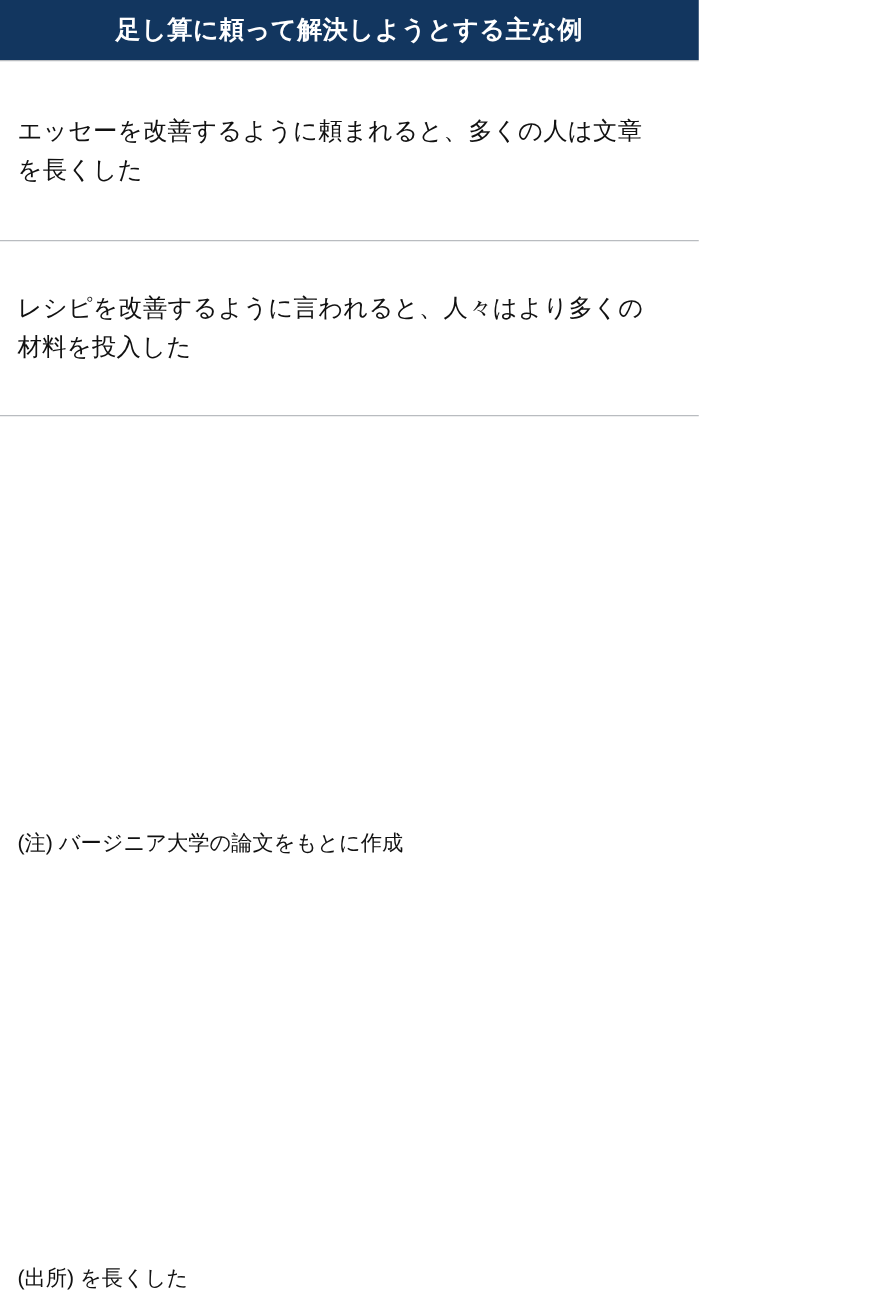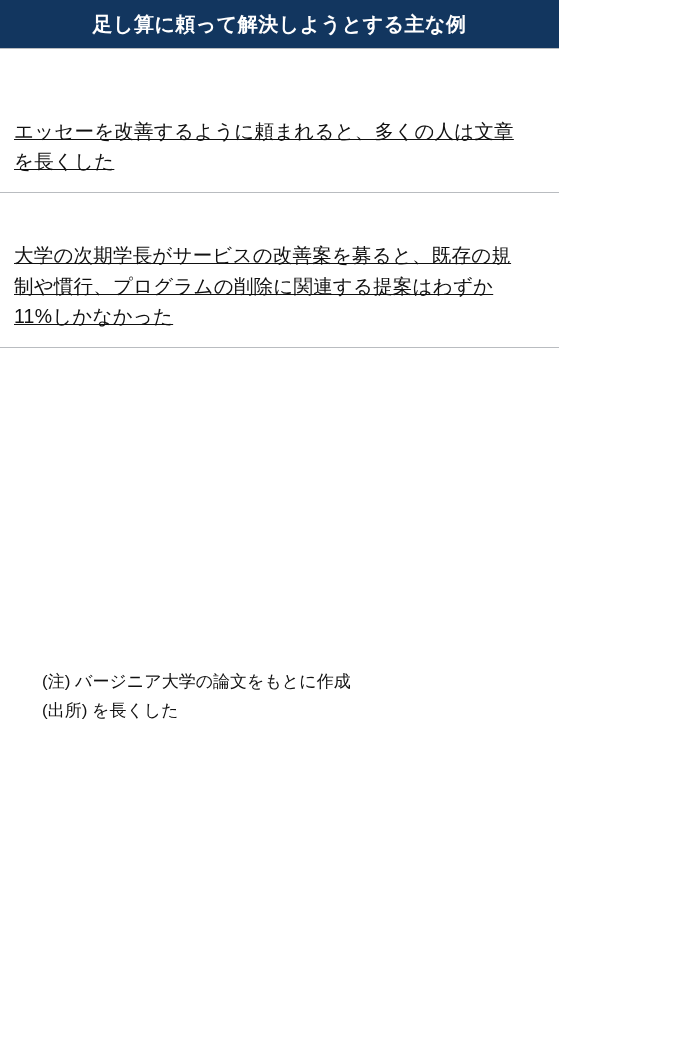--- a/index.html
+++ b/index.html
@@ -39,47 +39,45 @@
   }
   .table {
     flex: 1 1 auto;
     display: flex;
     flex-direction: column;
     border-top: 1px solid #b9bcc0;
   }
   .row {
     border-bottom: 1px solid #b9bcc0;
     display: flex;
-    align-items: flex-end;
+    align-items: center;
     padding: 16px 14px;
     box-sizing: border-box;
-    text-decoration: underline;
   }
   .row .cell-text {
     font-size: 19.5px;
     line-height: 1.55;
     letter-spacing: 0.2px;
     color: #111111;
     white-space: pre-line;
   }
   .r1 { flex: 0 0 144px; }
   .r2 { flex: 0 0 140px; }
   .r3 { flex: 0 0 140px; }
   .r4 { flex: 0 0 155px; }
   .r5 { flex: 0 0 170px; }
   .r6 { flex: 0 0 170px; }
   .footer {
     flex: 1 1 auto;
     padding: 10px 14px 6px 14px;
     box-sizing: border-box;
     display: flex;
     flex-direction: column;
-    justify-content: flex-start;
+    justify-content: space-between;
     gap: 4px;
-    margin-left: 28px;
   }
   .footer .note {
     font-size: 17px;
     line-height: 1.45;
     color: #111111;
   }
 </style>
 </head>
 <body>
 
@@ -87,24 +85,23 @@
 
   <div class="title-bar">
     <span class="title-text">足し算に頼って解決しようとする主な例</span>
   </div>
 
   <div class="table">
     <div class="row r1">
       <span class="cell-text">エッセーを改善するように頼まれると、多くの人は文章
 を長くした</span>
     </div>
-    <div class="row r4">
-      <span class="cell-text">大学の次期学長がサービスの改善案を募ると、既存の規
-制や慣行、プログラムの削除に関連する提案はわずか
-11%しかなかった</span>
+    <div class="row r2">
+      <span class="cell-text">レシピを改善するように言われると、人々はより多くの
+材料を投入した</span>
     </div>
   </div>
 
   <div class="footer">
     <div class="note">(注) バージニア大学の論文をもとに作成</div>
     <div class="note">(出所) を長くした</div>
   </div>
 
 </div>
 

